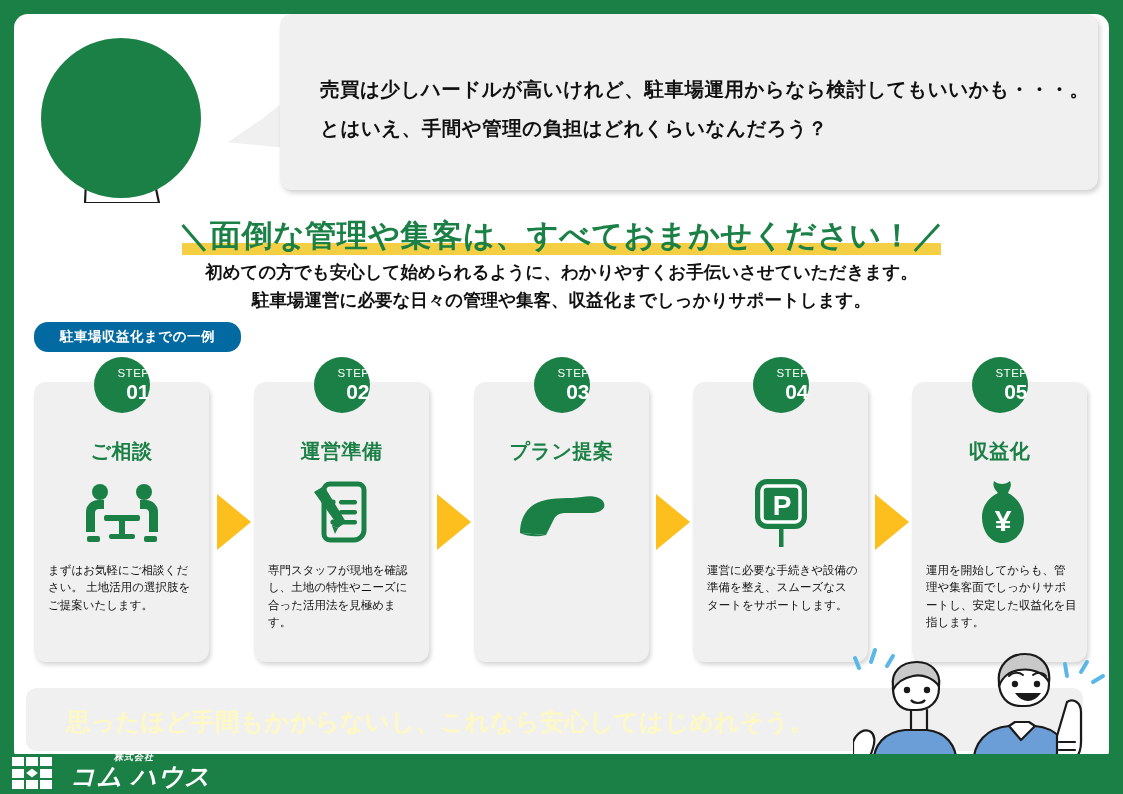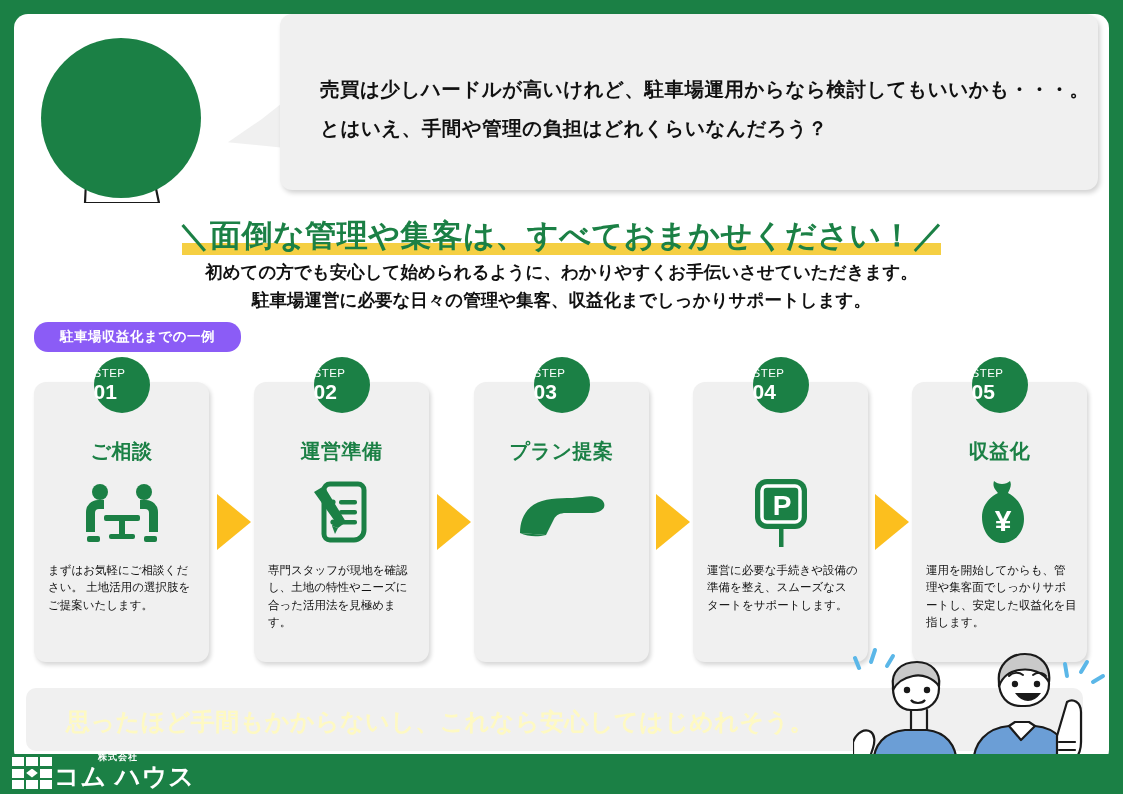--- a/index.html
+++ b/index.html
@@ -20,21 +20,21 @@
   .bottom-bar {
     position:absolute;
     left:0; bottom:0;
     width:1123px; height:40px;
     background:#1b8045;
   }
 
   
   .logo {
     position:absolute; left:12px; bottom:5px;
-    display:flex; align-items:flex-end; gap:2px;
+    display:flex; align-items:flex-end; gap:18px;font-style:italic;
   }
   .logo-grid {
     width:40px; height:32px;
     display:grid;
     grid-template-columns:repeat(3,1fr);
     grid-template-rows:repeat(3,1fr);
     gap:2.5px;
   }
   .logo-grid i { background:#ffffff; display:block; }
   .logo-grid i.dia { background:transparent; position:relative; }
@@ -101,21 +101,21 @@
   .sub-lines {
     position:absolute; left:0; top:258px; width:1123px;
     text-align:center;
     font-size:17.5px; font-weight:bold; color:#111;
     line-height:1.62;
   }
 
   
   .badge {
     position:absolute; left:34px; top:322px;
-    background:#8b5cf6;
+    background:#0369a1;
     color:#ffffff;
     font-size:13.5px; font-weight:bold;
     padding:6px 26px;
     border-radius:14px;
     letter-spacing:.5px;
   }
 
   
   .steps {
     position:absolute; left:34px; top:382px;
@@ -132,21 +132,21 @@
   .c3{left:659px;} .c4{left:878px;}
 
   .step-circle {
     position:absolute; top:-25px; left:50%;
     transform:translateX(-50%);
     width:56px; height:56px;
     border-radius:50%;
     background:#1b8045;
     color:#ffffff;
     display:flex; flex-direction:column;
-    align-items:flex-start; justify-content:center;
+    align-items:flex-end; justify-content:center;
     line-height:1;
   }
   .step-circle .s-lbl { font-size:11.5px; letter-spacing:.5px; }
   .step-circle .s-num { font-size:21px; font-weight:bold; margin-top:1px; }
 
   .card-title {
     position:absolute; top:56px; left:0; width:100%;
     text-align:center;
     font-size:20px; font-weight:bold; color:#1b8045;
     letter-spacing:.5px;

